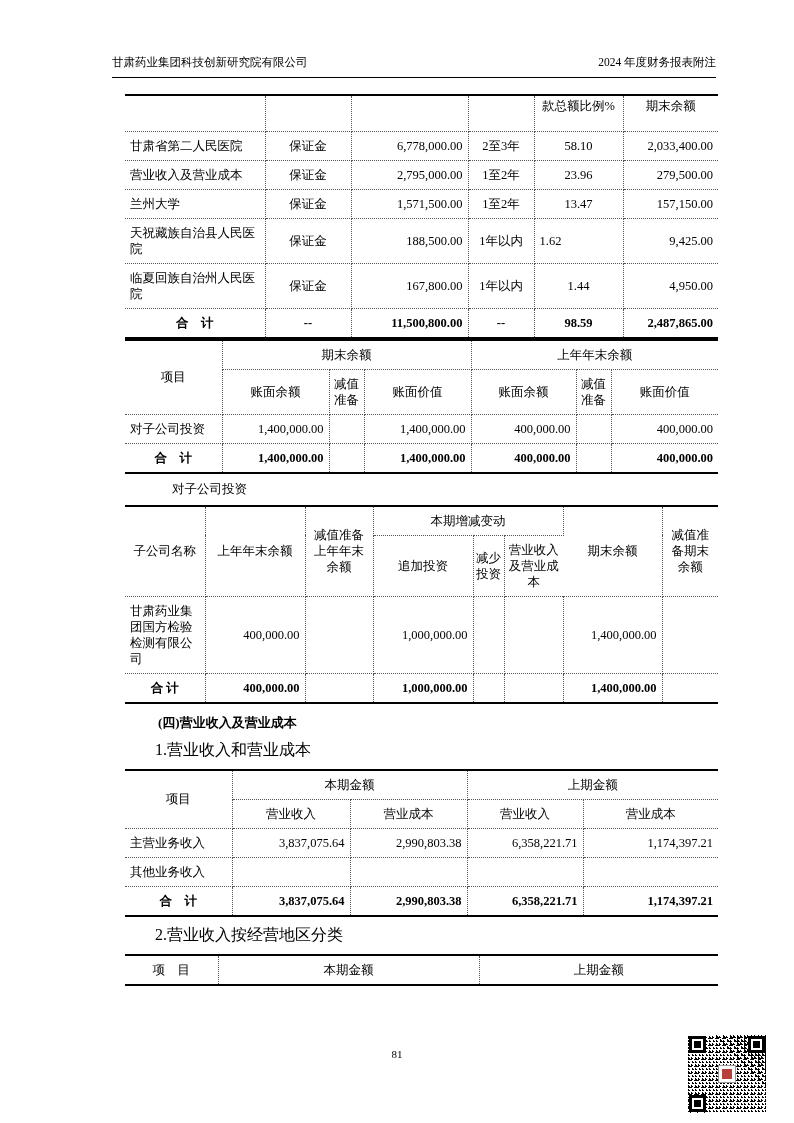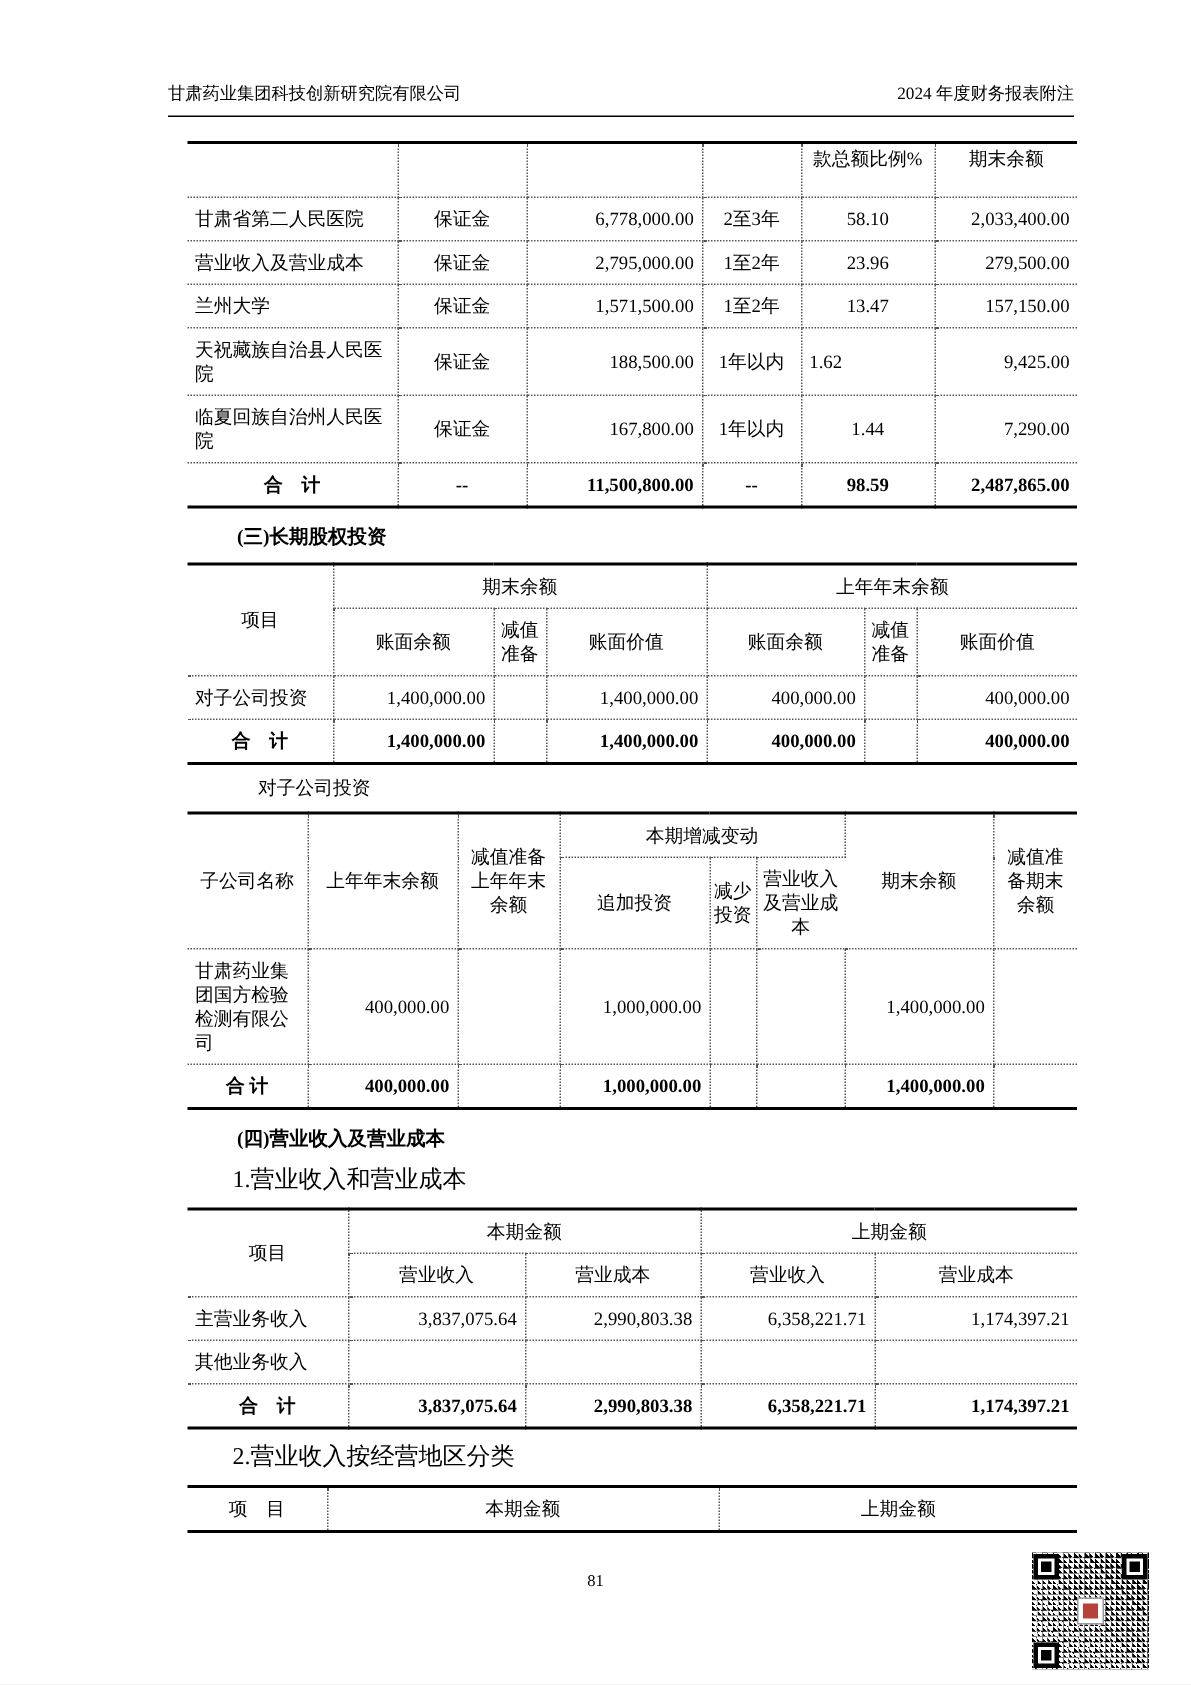--- a/index.html
+++ b/index.html
@@ -131,34 +131,33 @@
             <td style="text-align: center;">1年以内</td>
             <td style="text-align: left;">1.62</td>
             <td style="text-align: right;">9,425.00</td>
           </tr>
           <tr>
             <td style="text-align: left;">临夏回族自治州人民医院</td>
             <td style="text-align: center;">保证金</td>
             <td style="text-align: right;">167,800.00</td>
             <td style="text-align: center;">1年以内</td>
             <td style="text-align: center;">1.44</td>
-            <td style="text-align: right;">7,290.00</td>
+            <td style="text-align: right;">4,950.00</td>
           </tr>
           <tr class="total">
             <td style="text-align: center;">合　计</td>
             <td style="text-align: center;">--</td>
             <td style="text-align: right;">11,500,800.00</td>
             <td style="text-align: center;">--</td>
             <td style="text-align: center;">98.59</td>
             <td style="text-align: right;">2,487,865.00</td>
           </tr>
         </tbody>
     </table>
 
-    <div class="sec-heading">(三)长期股权投资</div>
 
     <table class="ftable">
       <colgroup>
         <col style="width:97px">
           <col style="width:107px">
           <col style="width:35px">
           <col style="width:107px">
         <col style="width:105px">
           <col style="width:35px">
           <col style="width:107px">

